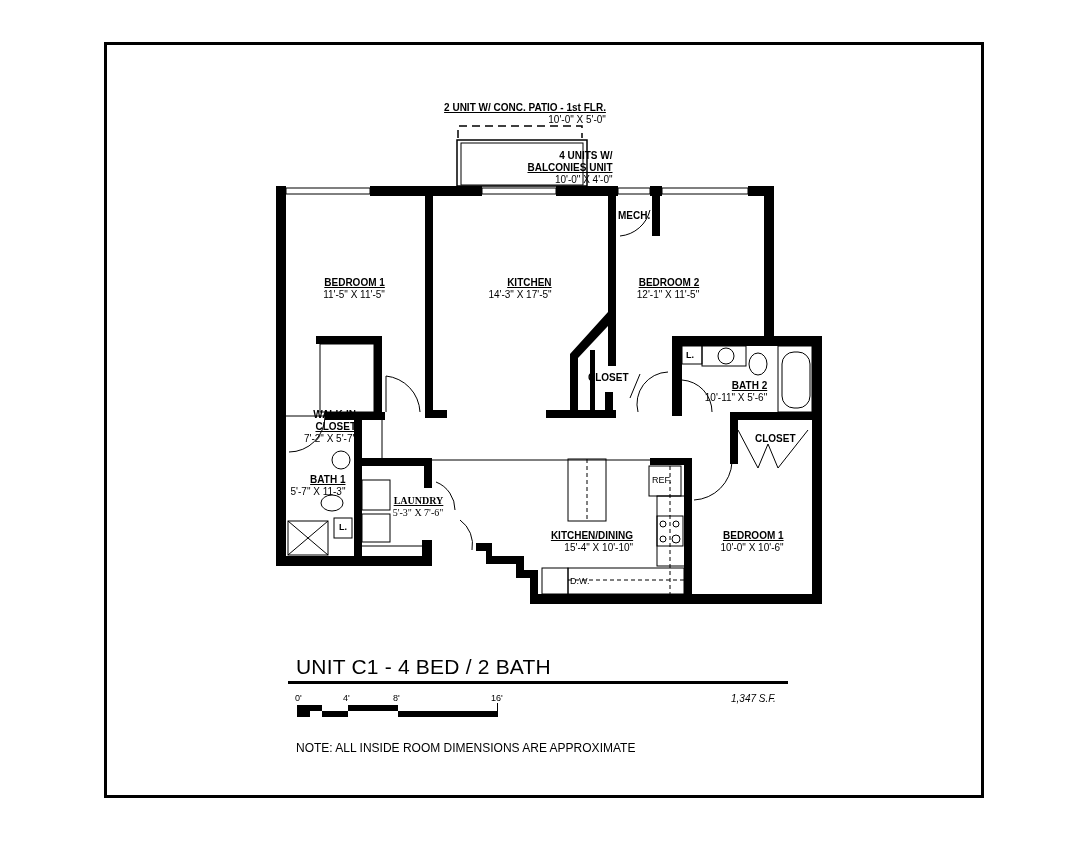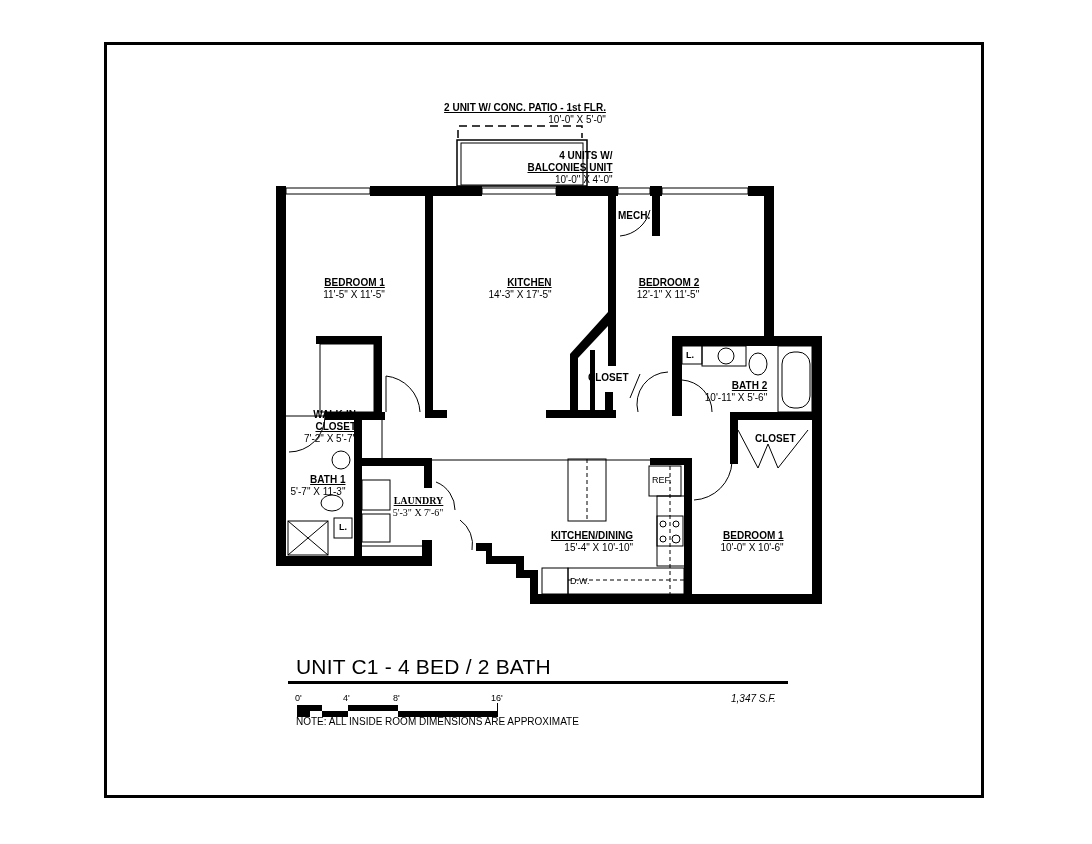--- a/index.html
+++ b/index.html
@@ -8,21 +8,21 @@
   svg.plan { position: absolute; left: 0; top: 0; }
   .lbl { position: absolute; text-align: right; font-size: 10px; line-height: 12px; white-space: nowrap; transform: translateX(-50%); }
   .lbl .name { font-weight: bold; text-decoration: underline; display: block; }
   .lbl .dim { display: block; }
   .small { font-size: 10px; font-weight: bold; position: absolute; white-space: nowrap; }
   .tiny { font-size: 9px; position: absolute; white-space: nowrap; }
   .title { position: absolute; left: 296px; top: 655px; font-size: 21px; letter-spacing: 0.2px; }
   .title-rule { position: absolute; left: 288px; top: 681px; width: 500px; height: 3px; background: #000; }
   .scale-lbl { position: absolute; font-size: 9px; top: 693px; }
   .sf { position: absolute; left: 731px; top: 693px; font-size: 10px; font-style: italic; }
-  .note { position: absolute; left: 296px; top: 716px; font-size: 10px; }
+  .note { position: absolute; left: 296px; top: 741px; font-size: 12px; }
 </style>
 </head>
 <body>
 
 <div class="frame"></div>
 
 <svg class="plan" width="1092" height="844" viewBox="0 0 1092 844">
   <g fill="#000" stroke="none">
 
     <rect x="276" y="186" width="10" height="380"></rect>

